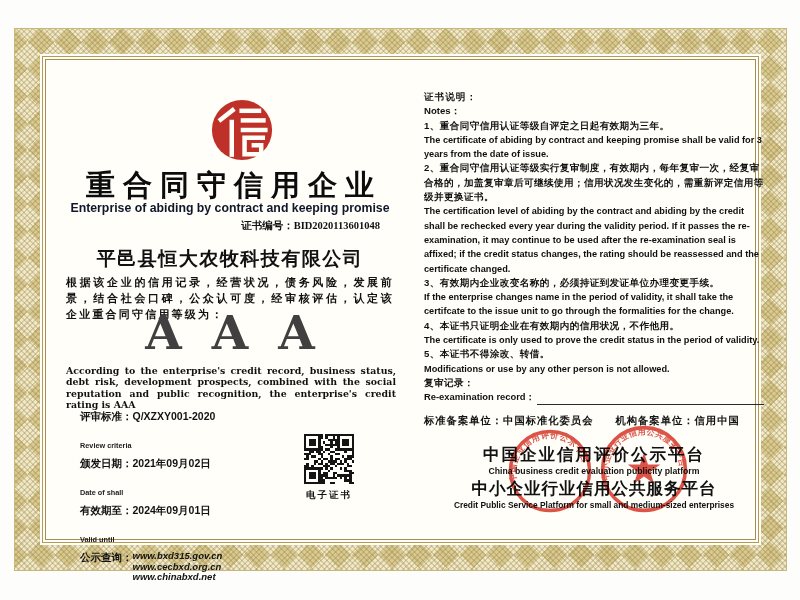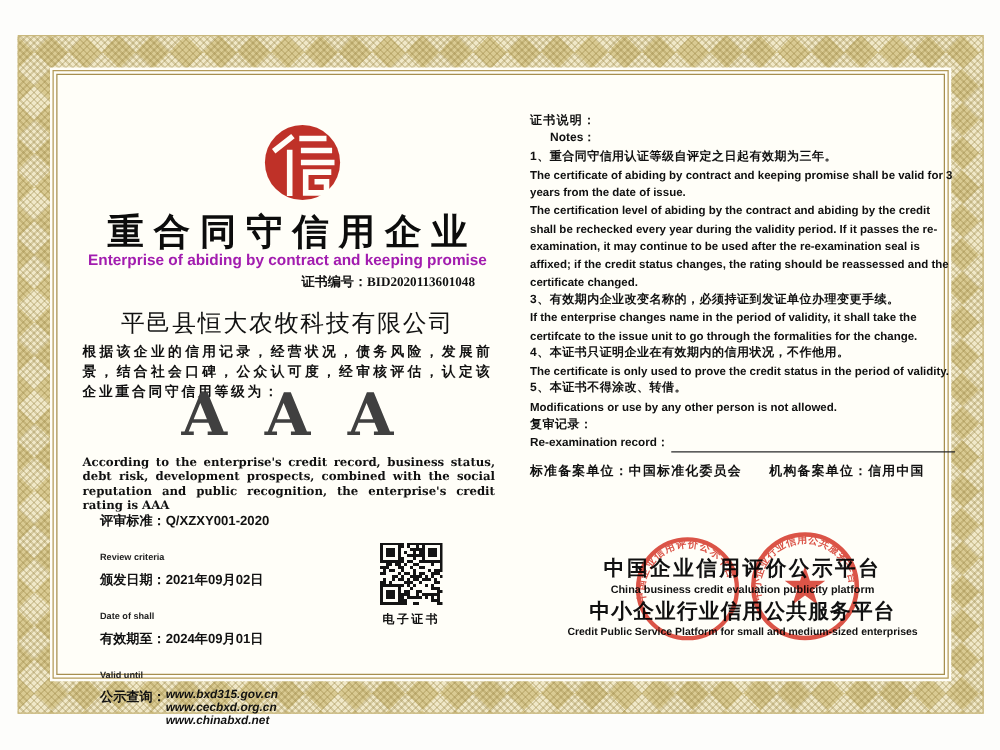--- a/index.html
+++ b/index.html
@@ -33,30 +33,30 @@
   
   .left-col{position:absolute;left:18px;top:0;width:332px;height:100%;}
   .logo{position:absolute;left:146px;top:38px;width:64px;height:64px;}
   .title-zh{
     position:absolute;top:106px;left:0;width:100%;text-align:center;
     font-size:29px;font-weight:bold;letter-spacing:8px;padding-left:8px;box-sizing:border-box;
     white-space:nowrap;color:#0c0c0c;
   }
   .title-en{
     position:absolute;top:141px;left:0;width:100%;text-align:center;
-    font-size:12.3px;font-weight:bold;white-space:nowrap;color:#a21caf;
+    font-size:12.3px;font-weight:bold;white-space:nowrap;color:#0f172a;
   }
   .certno{
     position:absolute;top:159px;left:0;width:100%;text-align:right;
     padding-right:16px;box-sizing:border-box;
     font-size:10.5px;font-weight:bold;font-family:"Liberation Serif","DejaVu Serif",serif;
   }
   .company{
     position:absolute;top:186px;left:0;width:100%;text-align:center;
-    font-size:19px;font-weight:400;letter-spacing:1.5px;white-space:nowrap;
+    font-size:19px;font-weight:700;letter-spacing:1.5px;white-space:nowrap;
   }
   .intro-zh{
     position:absolute;top:215px;left:2px;width:328px;
     font-size:11px;font-weight:bold;line-height:1.45;letter-spacing:2.2px;
     text-align:justify;
   }
   .rating{
     position:absolute;top:249px;left:0;width:100%;text-align:center;
     font-family:"DejaVu Serif","Liberation Serif",serif;
     font-size:47px;font-weight:bold;letter-spacing:30px;padding-left:30px;box-sizing:border-box;
@@ -73,21 +73,21 @@
   .field-sub{font-size:7.3px;font-weight:bold;color:#222;margin-top:17px;}
   .urls{display:inline-block;vertical-align:top;}
   .urls div{font-size:9.5px;font-weight:bold;line-height:10.5px;font-style:italic;}
   .qr{position:absolute;left:240px;top:374px;width:50px;height:50px;}
   .qr-label{position:absolute;left:222px;top:429px;width:86px;text-align:center;
     font-size:9.5px;font-weight:bold;letter-spacing:2px;}
   
   .right-col{position:absolute;left:378px;top:0;width:340px;height:100%;}
   .notes{padding-top:30px;font-size:9.6px;line-height:14.3px;}
   .nt-title-zh{font-weight:bold;letter-spacing:1px;}
-  .nt-title-en{font-weight:bold;margin-left:16px;}
+  .nt-title-en{font-weight:bold;}
   .nt-zh{font-weight:bold;letter-spacing:.4px;}
   .nt-en{font-weight:600;font-size:9.2px;color:#101010;}
   .record-row{display:flex;align-items:flex-end;font-weight:600;font-size:9.4px;line-height:14.3px;}
   .record-line{flex:1;border-bottom:1px solid #2a2a2a;margin-left:2px;height:11px;}
   .registration{margin-top:9px;display:flex;gap:22px;font-size:10.3px;font-weight:bold;
     letter-spacing:1px;white-space:nowrap;}
   .platform{position:absolute;top:384px;left:-6px;width:352px;text-align:center;z-index:1;}
   .pf-zh1{font-size:16.5px;font-weight:bold;letter-spacing:2px;white-space:nowrap;}
   .pf-en1{font-size:8.7px;font-weight:bold;margin-top:0px;white-space:nowrap;}
   .pf-zh2{font-size:16.5px;font-weight:bold;letter-spacing:1px;margin-top:2px;white-space:nowrap;}
@@ -326,20 +326,21 @@
   </div>
 
   <div class="right-col">
 
     <div class="notes">
       <div class="nt-title-zh">证书说明：</div>
       <div class="nt-title-en">Notes：</div>
       <div id="notes-list">
           <div class="nt-zh">1、重合同守信用认证等级自评定之日起有效期为三年。</div>
           <div class="nt-en">The certificate of abiding by contract and keeping promise shall be valid for 3 years from the date of issue.</div>
+          <div class="nt-zh">2、重合同守信用认证等级实行复审制度，有效期内，每年复审一次，经复审合格的，加盖复审章后可继续使用；信用状况发生变化的，需重新评定信用等级并更换证书。</div>
           <div class="nt-en">The certification level of abiding by the contract and abiding by the credit shall be rechecked every year during the validity period. If it passes the re-examination, it may continue to be used after the re-examination seal is affixed; if the credit status changes, the rating should be reassessed and the certificate changed.</div>
           <div class="nt-zh">3、有效期内企业改变名称的，必须持证到发证单位办理变更手续。</div>
           <div class="nt-en">If the enterprise changes name in the period of validity, it shall take the certifcate to the issue unit to go through the formalities for the change.</div>
           <div class="nt-zh">4、本证书只证明企业在有效期内的信用状况，不作他用。</div>
           <div class="nt-en">The certificate is only used to prove the credit status in the period of validity.</div>
           <div class="nt-zh">5、本证书不得涂改、转借。</div>
           <div class="nt-en">Modifications or use by any other person is not allowed.</div>
         </div>
       <div class="nt-zh">复审记录：</div>
       <div class="record-row">

